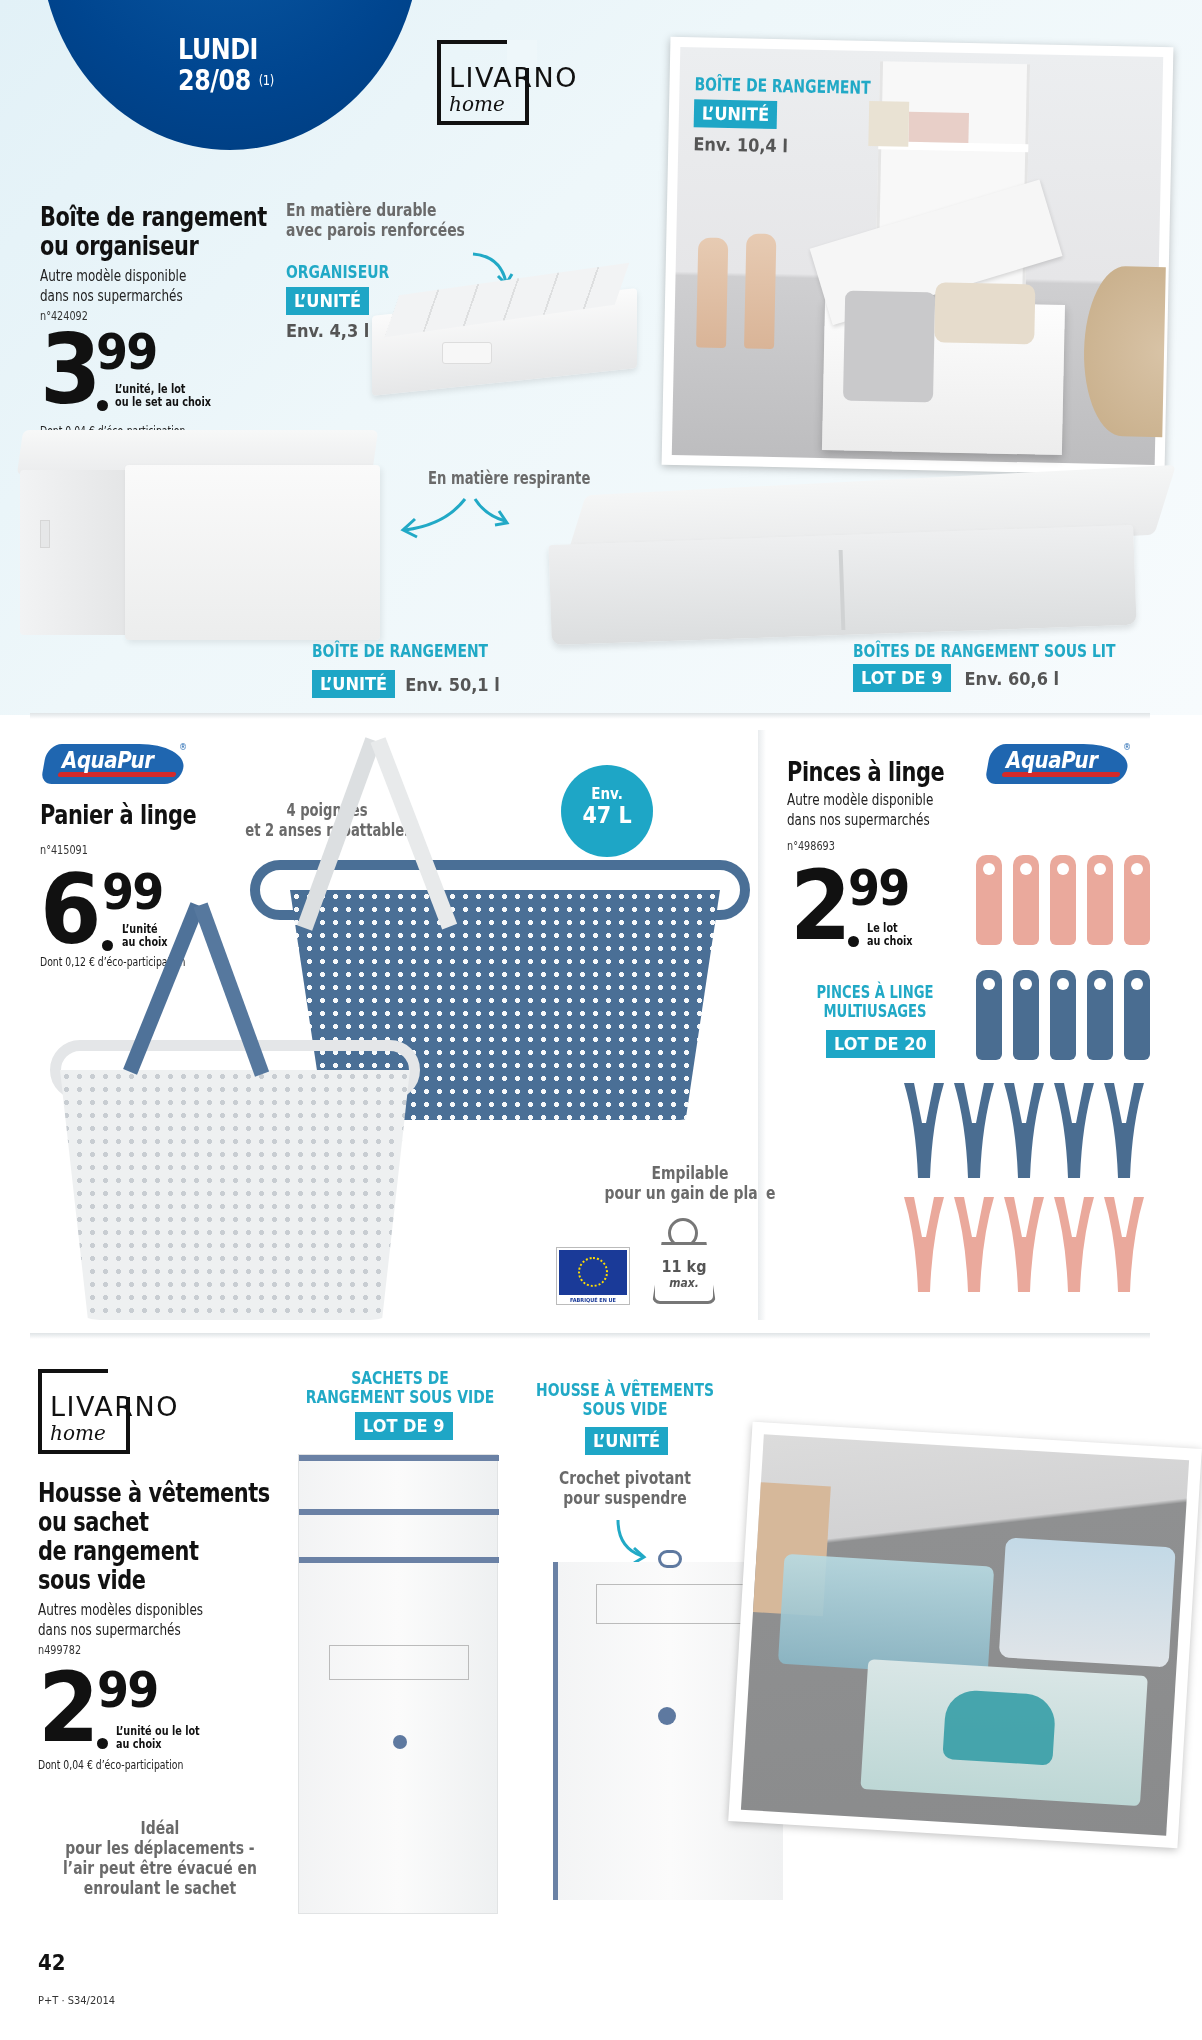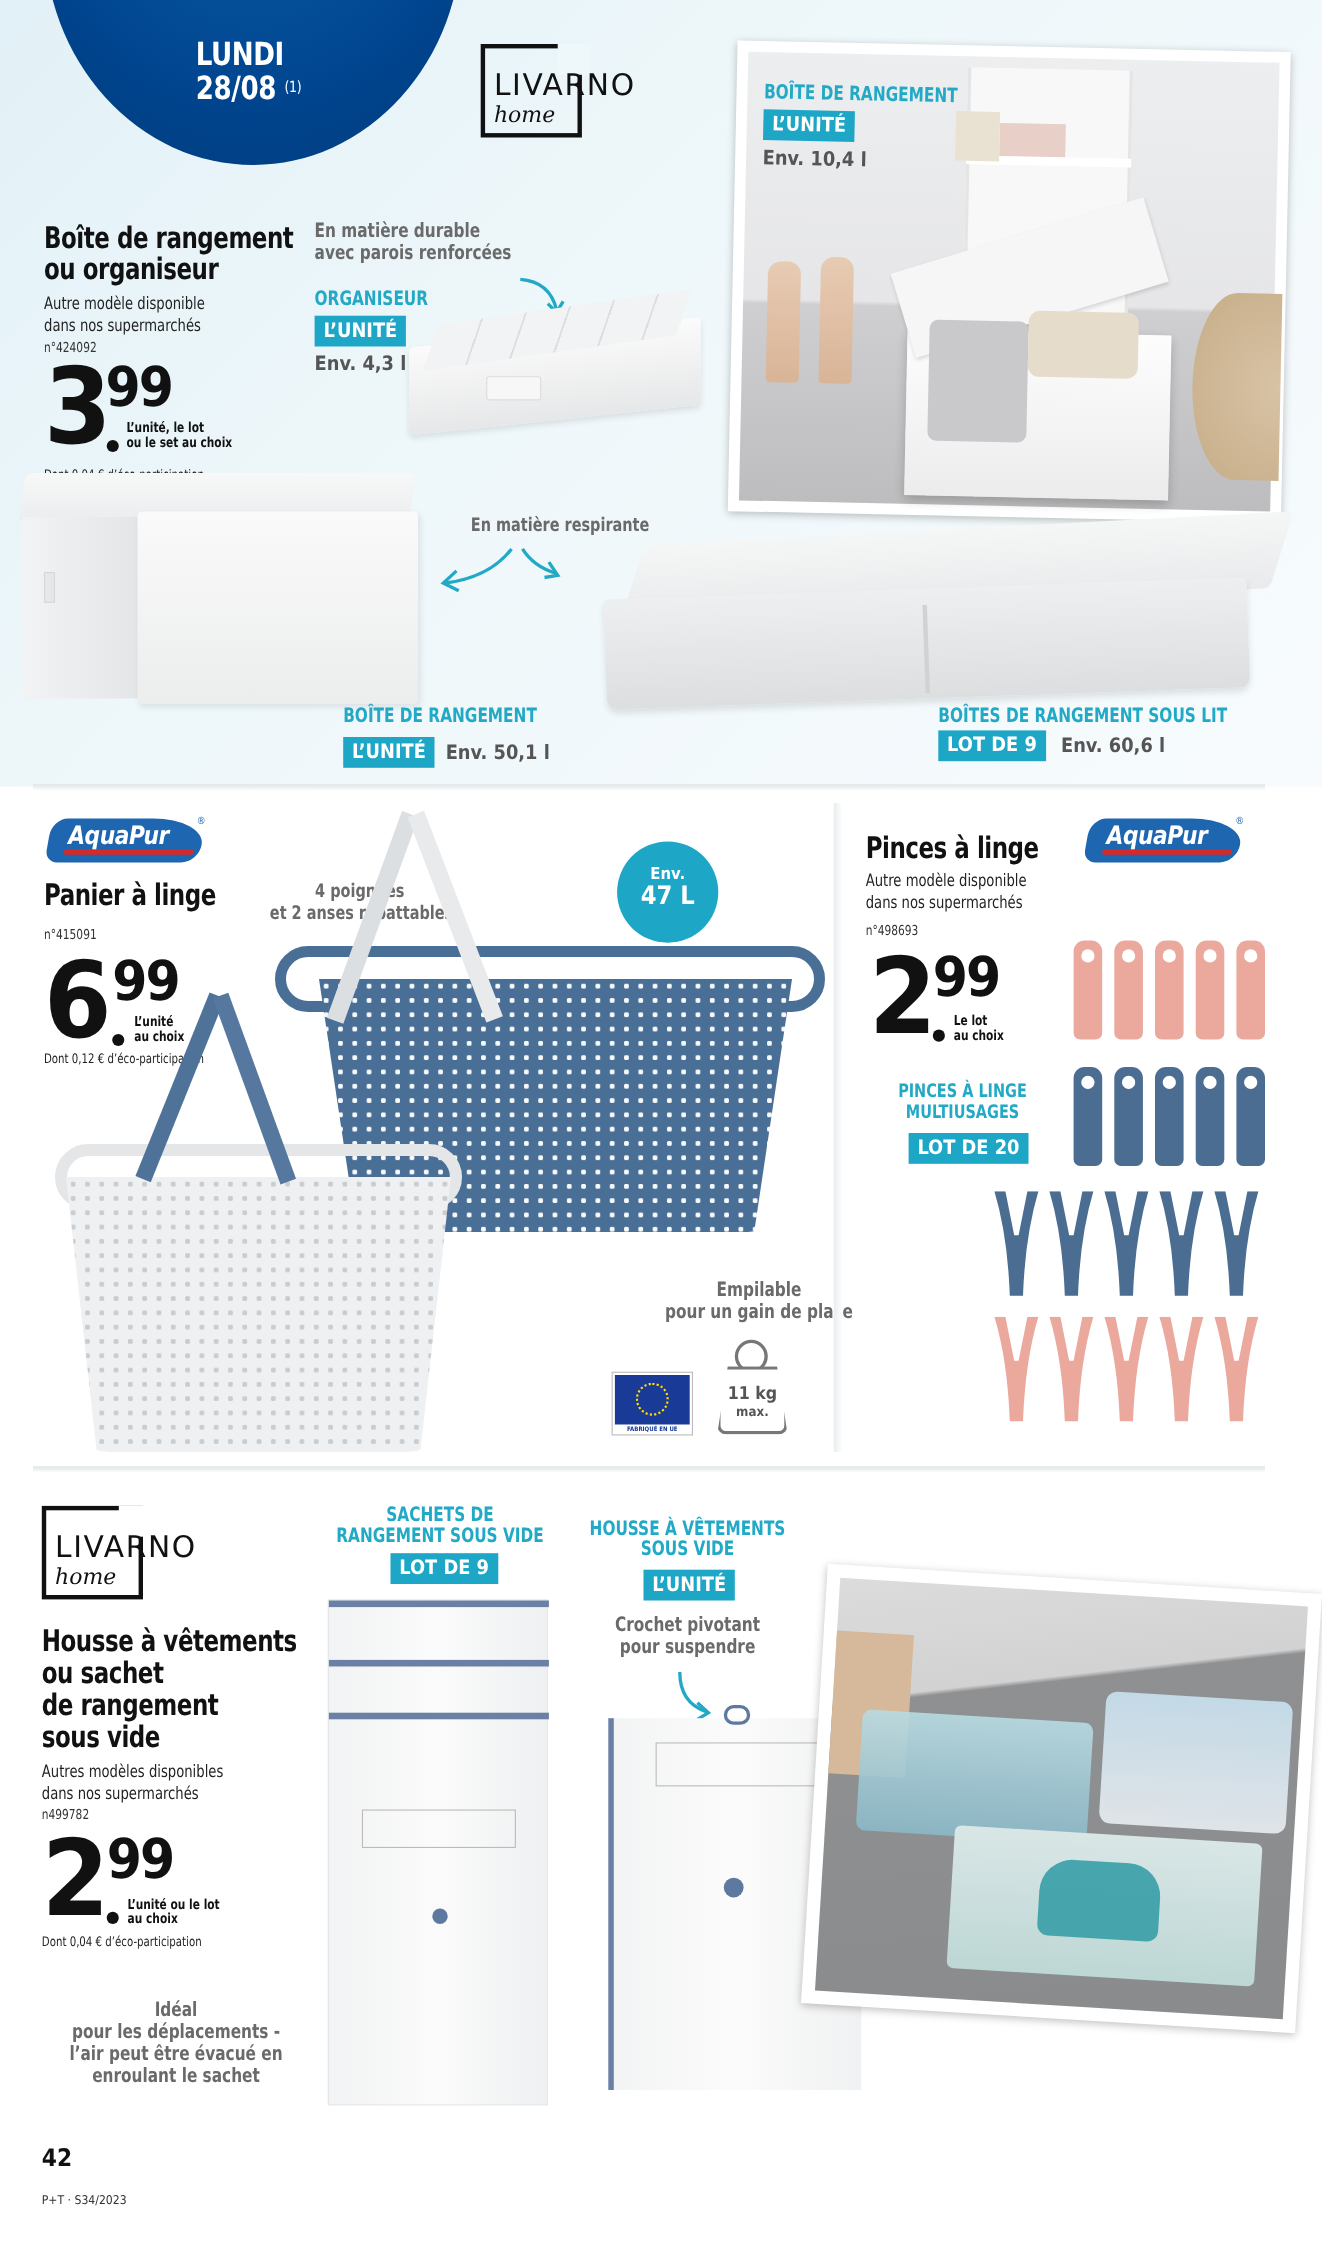--- a/index.html
+++ b/index.html
@@ -212,21 +212,21 @@
     <div style="position:absolute; left:19px; top:7px; width:30px; height:30px; border:2px dotted #ffdd00; border-radius:50%;"></div>
   </div>
   <div style="position:absolute; left:0; bottom:1px; width:72px; font-size:5.5px; color:#1a3a98; font-weight:bold; text-align:center;">FABRIQUÉ EN UE</div>
 </div>
 
 <div class="abs" style="left:646px; top:1218px; width:76px; height:90px;">
   <div style="position:absolute; left:22px; top:0; width:30px; height:30px; border:3px solid #777; border-radius:50%;"></div>
   <div style="position:absolute; left:6px; top:24px; width:64px; height:62px; border:3px solid #777; border-radius:8px; clip-path:polygon(15% 0,85% 0,100% 100%,0 100%); background:#fff;"></div>
   <div style="position:absolute; left:6px; top:40px; width:64px; text-align:center; color:#555; font-weight:bold; font-size:16px; line-height:17px;">
     <div>11 kg</div>
-    <div style="font-size:12px;">max.</div>
+    <div style="font-size:12px;font-style:italic;">max.</div>
   </div>
 </div>
 
 <div class="abs" style="left:758px; top:730px; width:8px; height:590px; background:linear-gradient(90deg,#e9ecee,#fff);"></div>
 
 <div class="abs title" style="left:787px; top:757px;">Pinces à linge</div>
 <div class="abs sub" style="left:787px; top:790px;">
   <div>Autre modèle disponible</div>
   <div>dans nos supermarchés</div>
 </div>
@@ -383,13 +383,13 @@
 <div class="photo-frame" style="left:740px; top:1435px; width:450px; height:400px; transform:rotate(3.5deg);">
   <div class="abs" style="left:12px; top:12px; width:426px; height:376px; background:linear-gradient(170deg,#dcdcdc 0%,#d2d2d3 25%,#8f9091 26%,#8a8b8c 100%);"></div>
   <div class="abs" style="left:12px; top:60px; width:70px; height:130px; background:#d6b89a;"></div>
   <div class="abs" style="left:40px; top:130px; width:210px; height:110px; background:linear-gradient(#b8dbe3,#8bb8c7); border-radius:8px; opacity:0.9;"></div>
   <div class="abs" style="left:260px; top:100px; width:170px; height:120px; background:linear-gradient(#c3d9e6,#dfe4e8); border-radius:10px;"></div>
   <div class="abs" style="left:130px; top:230px; width:280px; height:130px; background:linear-gradient(#d9e6e6,#bdd7d5); border-radius:6px;"></div>
   <div class="abs" style="left:210px; top:255px; width:110px; height:70px; background:#2e9aa3; border-radius:30px 30px 10px 10px; opacity:0.85;"></div>
 </div>
 
 <div class="abs" style="left:38px; top:1950px; font-weight:bold; font-size:22px;">42</div>
-<div class="abs" style="left:38px; top:1994px; font-size:11px; color:#333;">P+T · S34/2023</div>
+<div class="abs" style="left:38px; top:1994px; font-size:11px; color:#333;">P+T · S34/2014</div>
 
 </body></html>

